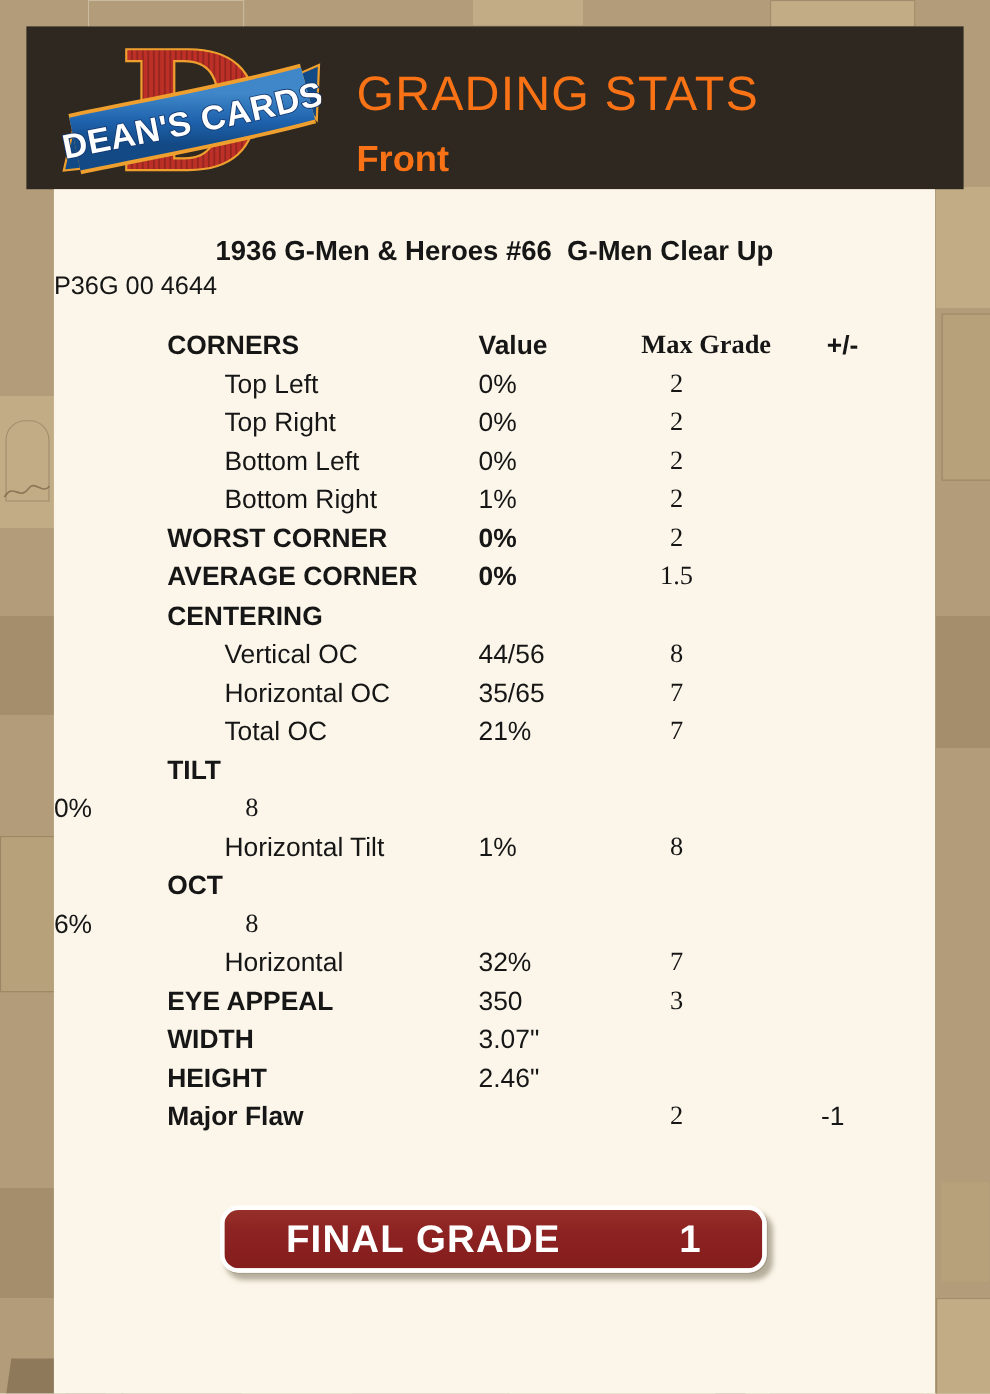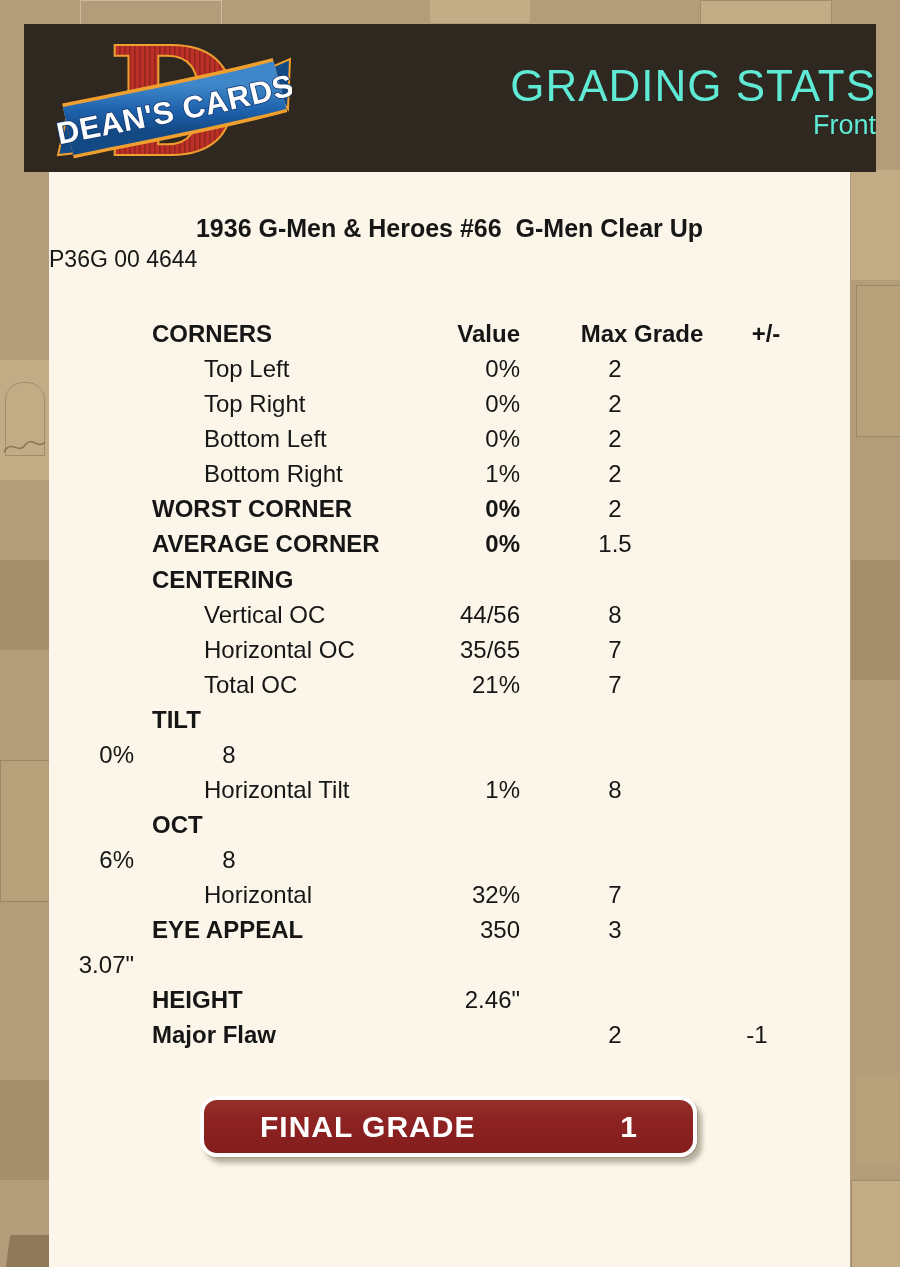--- a/index.html
+++ b/index.html
@@ -18,60 +18,60 @@
   .cg-lite-frame{border:1px solid rgba(250,244,228,0.35);}
   .collage svg{position:absolute; opacity:.65;}
   
   .topbar{
     position:absolute; left:24px; top:24px; width:852px; height:148px;
     background:#2e2820;
   }
   .logo{position:absolute; left:30px; top:9px; width:238px; height:132px;}
   .header-titles{
     position:absolute; left:300px; top:0; width:552px; height:148px;
-    text-align:right; color:#5eead4;
+    text-align:left; color:#f97316;
   }
   .header-title{font-size:44px; letter-spacing:1px; margin-top:40px; line-height:1;}
-  .header-subtitle{font-size:27px; margin-top:4px; line-height:1;}
+  .header-subtitle{font-size:33px; margin-top:19px; line-height:1;font-weight:bold;}
   
   .panel{
     position:absolute; left:49px; top:172px; width:801px; height:1117px;
     background:#fbf6e9;
   }
   .card-title{
     position:absolute; top:42px; left:0; width:100%;
     text-align:center; font-size:25px; font-weight:bold; white-space:pre-wrap;
   }
   .card-serial{
     position:absolute; top:74px; left:0; width:100%;
     text-align:left; font-size:23px;
   }
   
-  .stats{position:absolute; left:0; top:144px; width:100%;}
+  .stats{position:absolute; left:0; top:125px; width:100%;}
   .trow{display:flex; height:35px; align-items:center; font-size:24px;}
   .c-label{width:386px; padding-left:103px; box-sizing:border-box; white-space:nowrap;}
-  .c-value{width:85px; text-align:right; white-space:nowrap;}
-  .c-max{width:190px; text-align:center; white-space:nowrap;}
+  .c-value{width:85px; white-space:nowrap;}
+  .c-max{width:190px; text-align:center; white-space:nowrap;font-family:Liberation Serif, serif;}
   .c-pm{width:94px; text-align:center; white-space:nowrap;}
   .indent .c-label{padding-left:155px;}
   .bold-label .c-label{font-weight:bold;}
   .bold-value .c-value{font-weight:bold;}
   .gap-before{margin-top:1px;}
   .thead{font-weight:bold;}
   .thead .c-max{position:relative; left:27px;}
   .thead .c-pm{position:relative; left:9px;}
   
   .final-grade{
     position:absolute; left:151px; top:924px; width:497px; height:61px;
     box-sizing:border-box;
     background:linear-gradient(180deg,#963029 0%,#8d2322 35%,#851d1d 100%);
     border:4px solid #ffffff; border-radius:17px;
     box-shadow:5px 6px 5px rgba(125,115,95,0.55), 1px 1px 0 rgba(160,148,125,0.5);
     display:flex; align-items:center; justify-content:space-between;
-    padding:0 56px; color:#ffffff; font-weight:bold; font-size:30px;text-align:center;
+    padding:0 56px; color:#ffffff; font-weight:bold; font-size:35px;text-align:center;
   }
   .final-grade .fg-label{letter-spacing:1px;}
 </style>
 </head>
 <body>
 
 <div class="page">
 
   <div class="collage">
     <div class="cg-lite-frame" style="left:80px;top:0;width:140px;height:23px;"></div>
@@ -248,20 +248,21 @@
     <div class="c-max">7</div>
     <div class="c-pm"></div>
   </div>
           <div class="trow bold-label">
     <div class="c-label">EYE APPEAL</div>
     <div class="c-value">350</div>
     <div class="c-max">3</div>
     <div class="c-pm"></div>
   </div>
           <div class="trow bold-label">
+    <div class="c-label">WIDTH</div>
     <div class="c-value">3.07"</div>
     <div class="c-max"></div>
     <div class="c-pm"></div>
   </div>
           <div class="trow bold-label">
     <div class="c-label">HEIGHT</div>
     <div class="c-value">2.46"</div>
     <div class="c-max"></div>
     <div class="c-pm"></div>
   </div>

